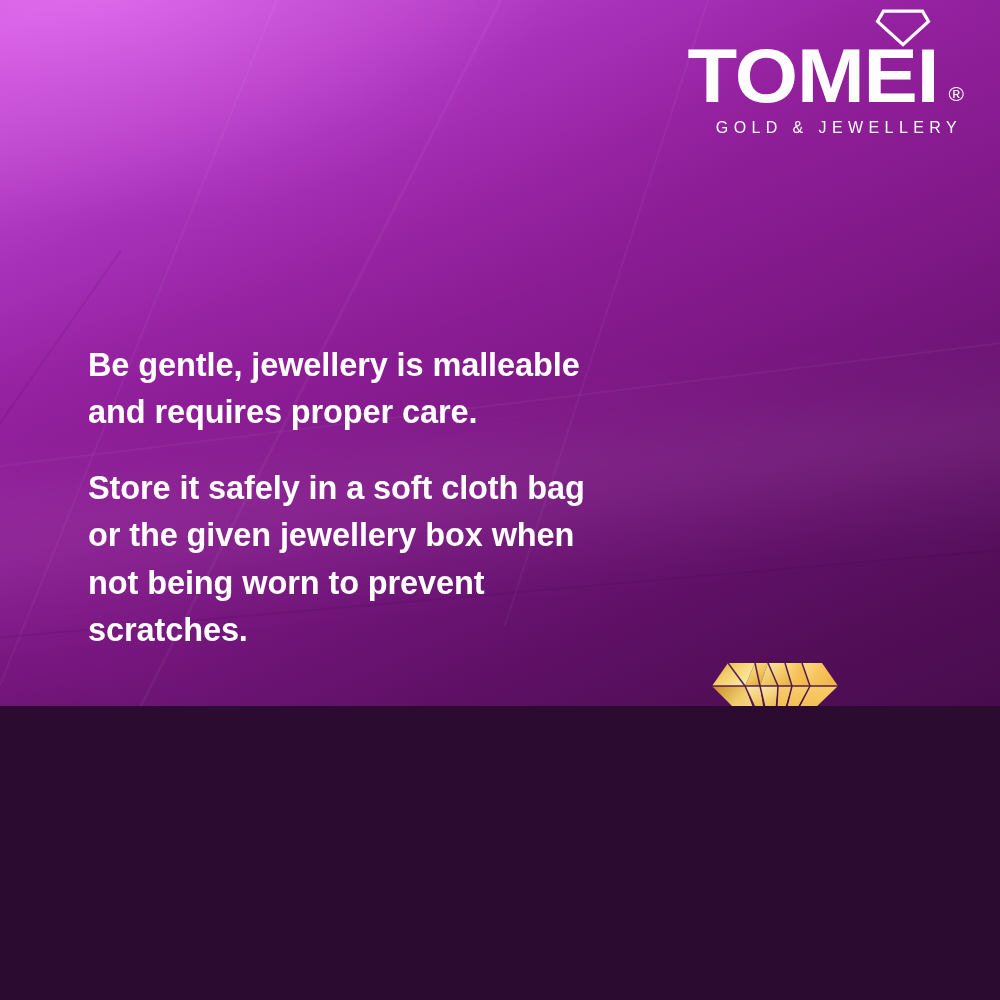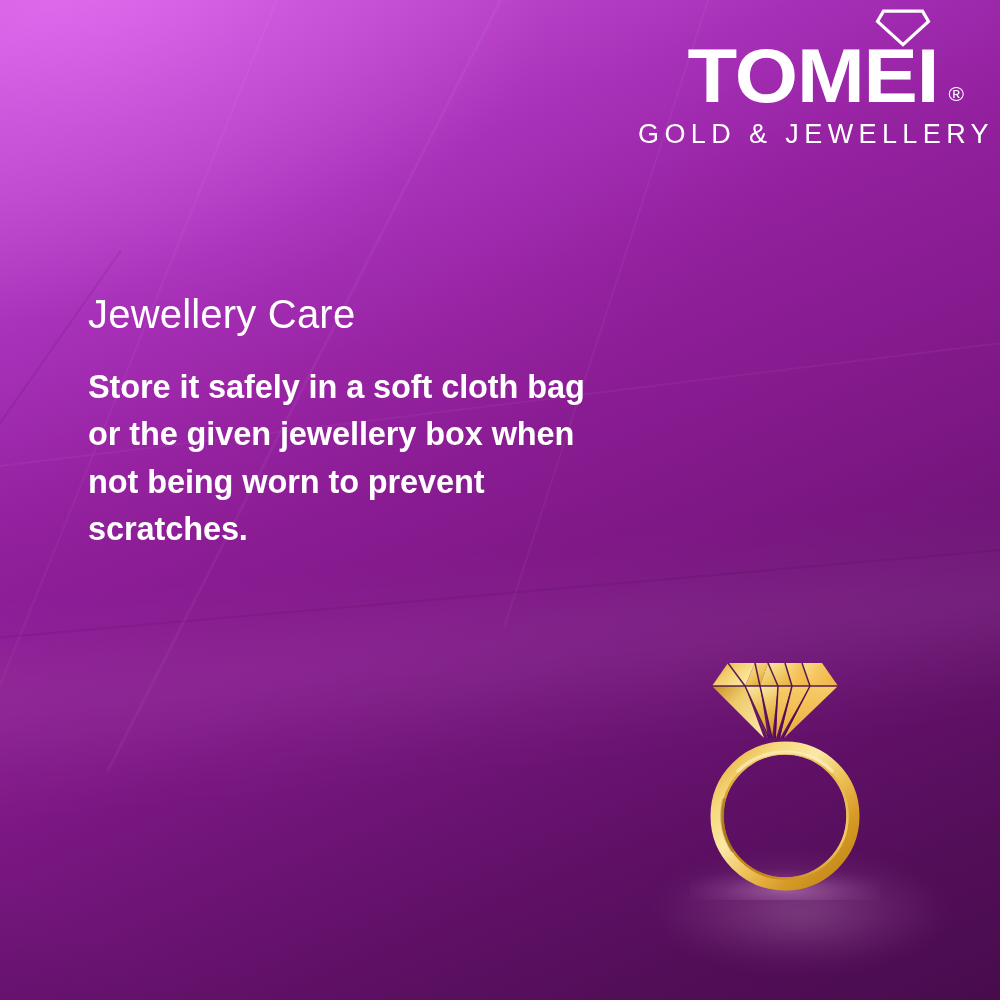--- a/index.html
+++ b/index.html
@@ -3,21 +3,21 @@
 <meta charset="utf-8">
 <style>
   html, body {
     margin: 0;
     padding: 0;
     background: #2b0b2f;
   }
   .canvas {
     position: relative;
     width: 1000px;
-    height: 1000px;
+    height: 706px;
     overflow: hidden;
     font-family: "Liberation Sans", sans-serif;
     background: #ef4444;
   }
 
   
   .bg-base {
     position: absolute; inset: 0;
     background:
       linear-gradient(157deg,
@@ -126,21 +126,21 @@
   .logo-reg {
     font-size: 21px;
     color: #ffffff;
     font-weight: 400;
     margin-left: 10px;
     margin-bottom: 4px;
     line-height: 1;
   }
   .logo-sub {
     margin-top: 11px;
-    font-size: 27px;
+    font-size: 16px;
     font-weight: 300;
     letter-spacing: 5.4px;
     color: #ffffff;
     padding-right: 2px;
     white-space: nowrap;
   }
 
   
   .copy {
     position: absolute;
@@ -204,21 +204,22 @@
 
     <div class="logo-wordline">
       <span class="logo-word">TOMEI</span>
       <span class="logo-reg">®</span>
     </div>
 
     <div class="logo-sub">GOLD &amp; JEWELLERY</div>
   </div>
 
   <div class="copy">
-    <h1 class="headline">Jewellery Care</h1>
+    <p class="para para-1">Be gentle, jewellery is malleable
+and requires proper care.</p>
     <p class="para para-2">Store it safely in a soft cloth bag
 or the given jewellery box when
 not being worn to prevent
 scratches.</p>
   </div>
 
   <svg class="ring-art" viewBox="0 0 190 250">
     <defs>
       <linearGradient id="gFacetL" x1="0" y1="0" x2="1" y2="0.6">
         <stop offset="0%" stop-color="#D79A2E"></stop>

